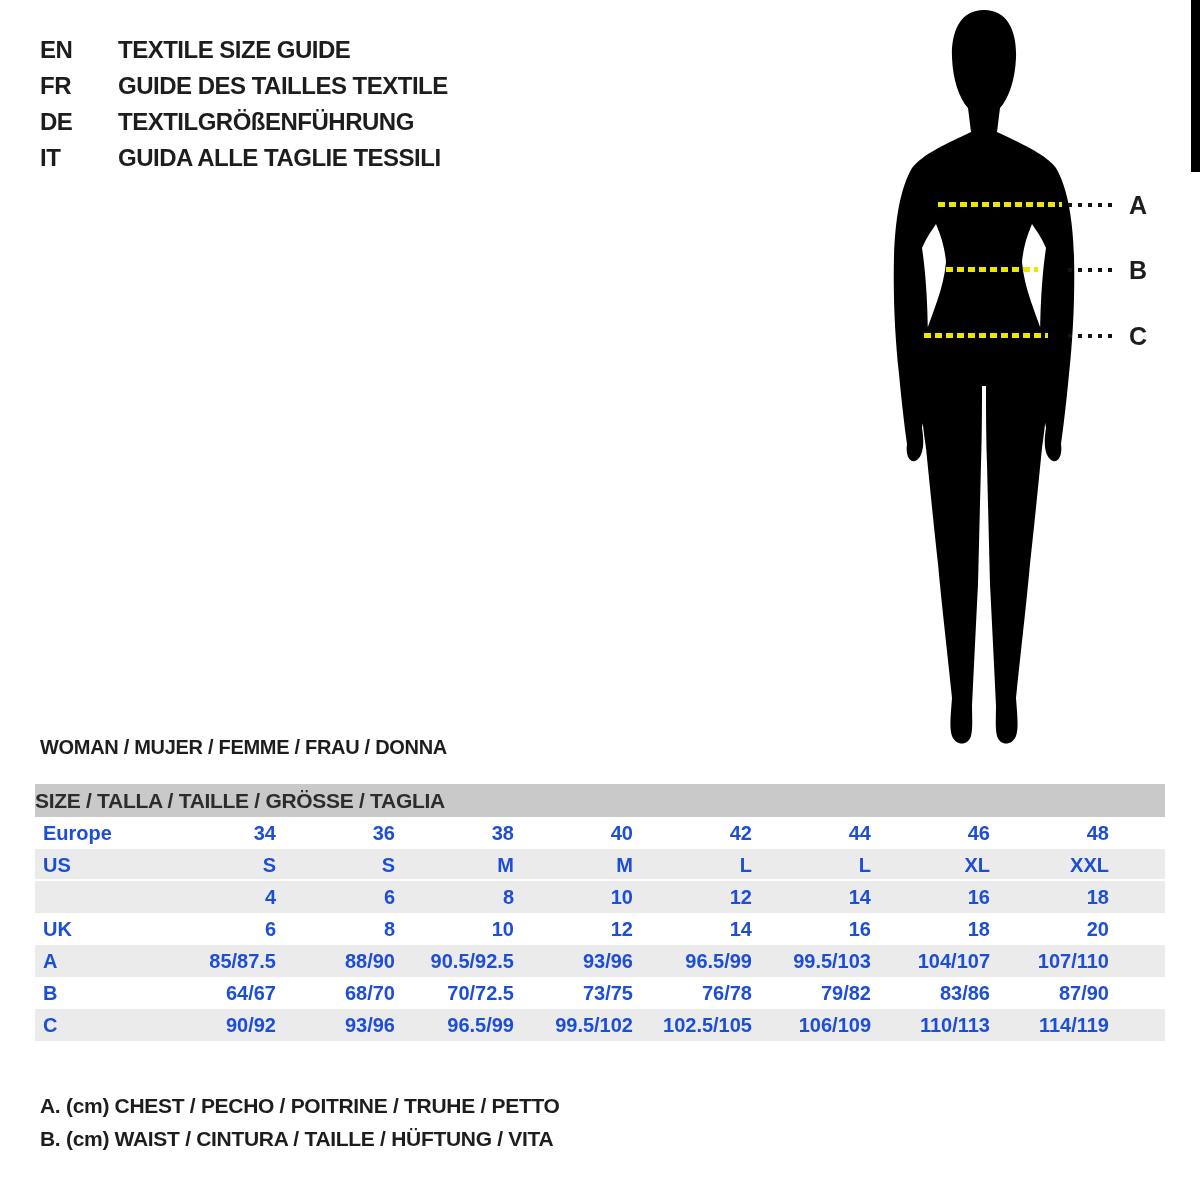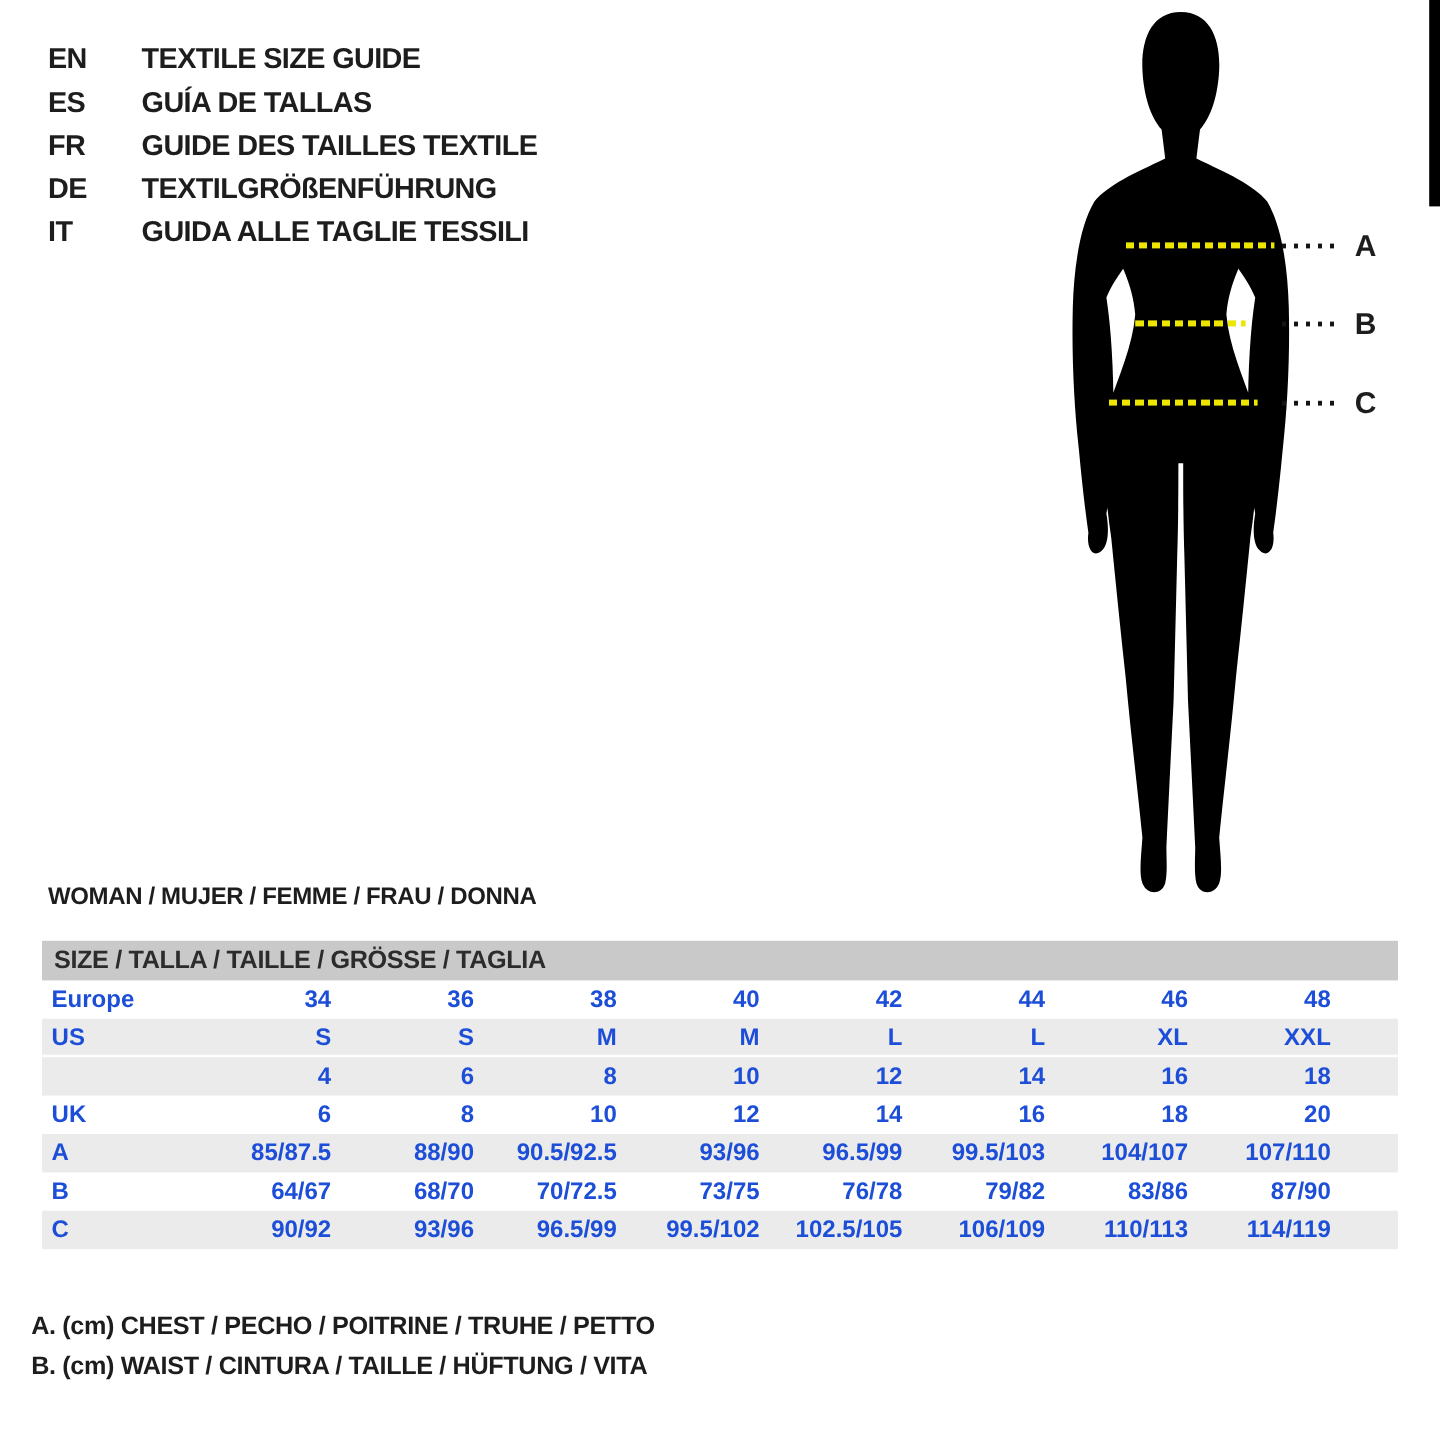--- a/index.html
+++ b/index.html
@@ -47,45 +47,41 @@
   
   .edge-strip{right:0;top:0;width:9px;height:172px;background:#000}
 
   
   .section-title{left:40px;top:736px;font-size:20px;font-weight:bold;
     letter-spacing:-.3px;white-space:nowrap}
 
   
   .size-table{left:35px;top:784px;width:1130px}
   .thead{height:33px;background:var(--table-header-bg);
-    font-size:21px;font-weight:bold;line-height:33px;padding-left:10px;
+    font-size:21px;font-weight:bold;line-height:33px;padding-left:0;
     color:#2c2c2c;letter-spacing:-.3px}
   .trow{display:flex;height:32px;align-items:center;
     font-size:20px;font-weight:bold;color:#1d4ed8;padding-right:56px}
   .trow .rl{flex:none;width:122px;padding-left:8px;text-align:left}
   .trow .cell{flex:1;text-align:right}
   .shade{background:var(--table-row-alt-bg)}
   .sep{box-shadow:inset 0 -2px 0 #fdfdfd}
 
   
-  .legend{left:26px;top:1089px}
+  .legend{left:40px;top:1089px}
   .legend-line{height:33px;display:flex;align-items:center;
     font-size:21px;font-weight:bold;letter-spacing:-.3px;white-space:nowrap}
 </style>
 </head>
 <body>
 
 <div class="abs lang-list">
   <div class="lang-row">
     <span class="lang-code">EN</span>
     <span class="lang-title">TEXTILE SIZE GUIDE</span>
-  </div>
-  <div class="lang-row">
-    <span class="lang-code">ES</span>
-    <span class="lang-title">GUÍA DE TALLAS</span>
   </div>
   <div class="lang-row">
     <span class="lang-code">FR</span>
     <span class="lang-title">GUIDE DES TAILLES TEXTILE</span>
   </div>
   <div class="lang-row">
     <span class="lang-code">DE</span>
     <span class="lang-title">TEXTILGRÖßENFÜHRUNG</span>
   </div>
   <div class="lang-row">

